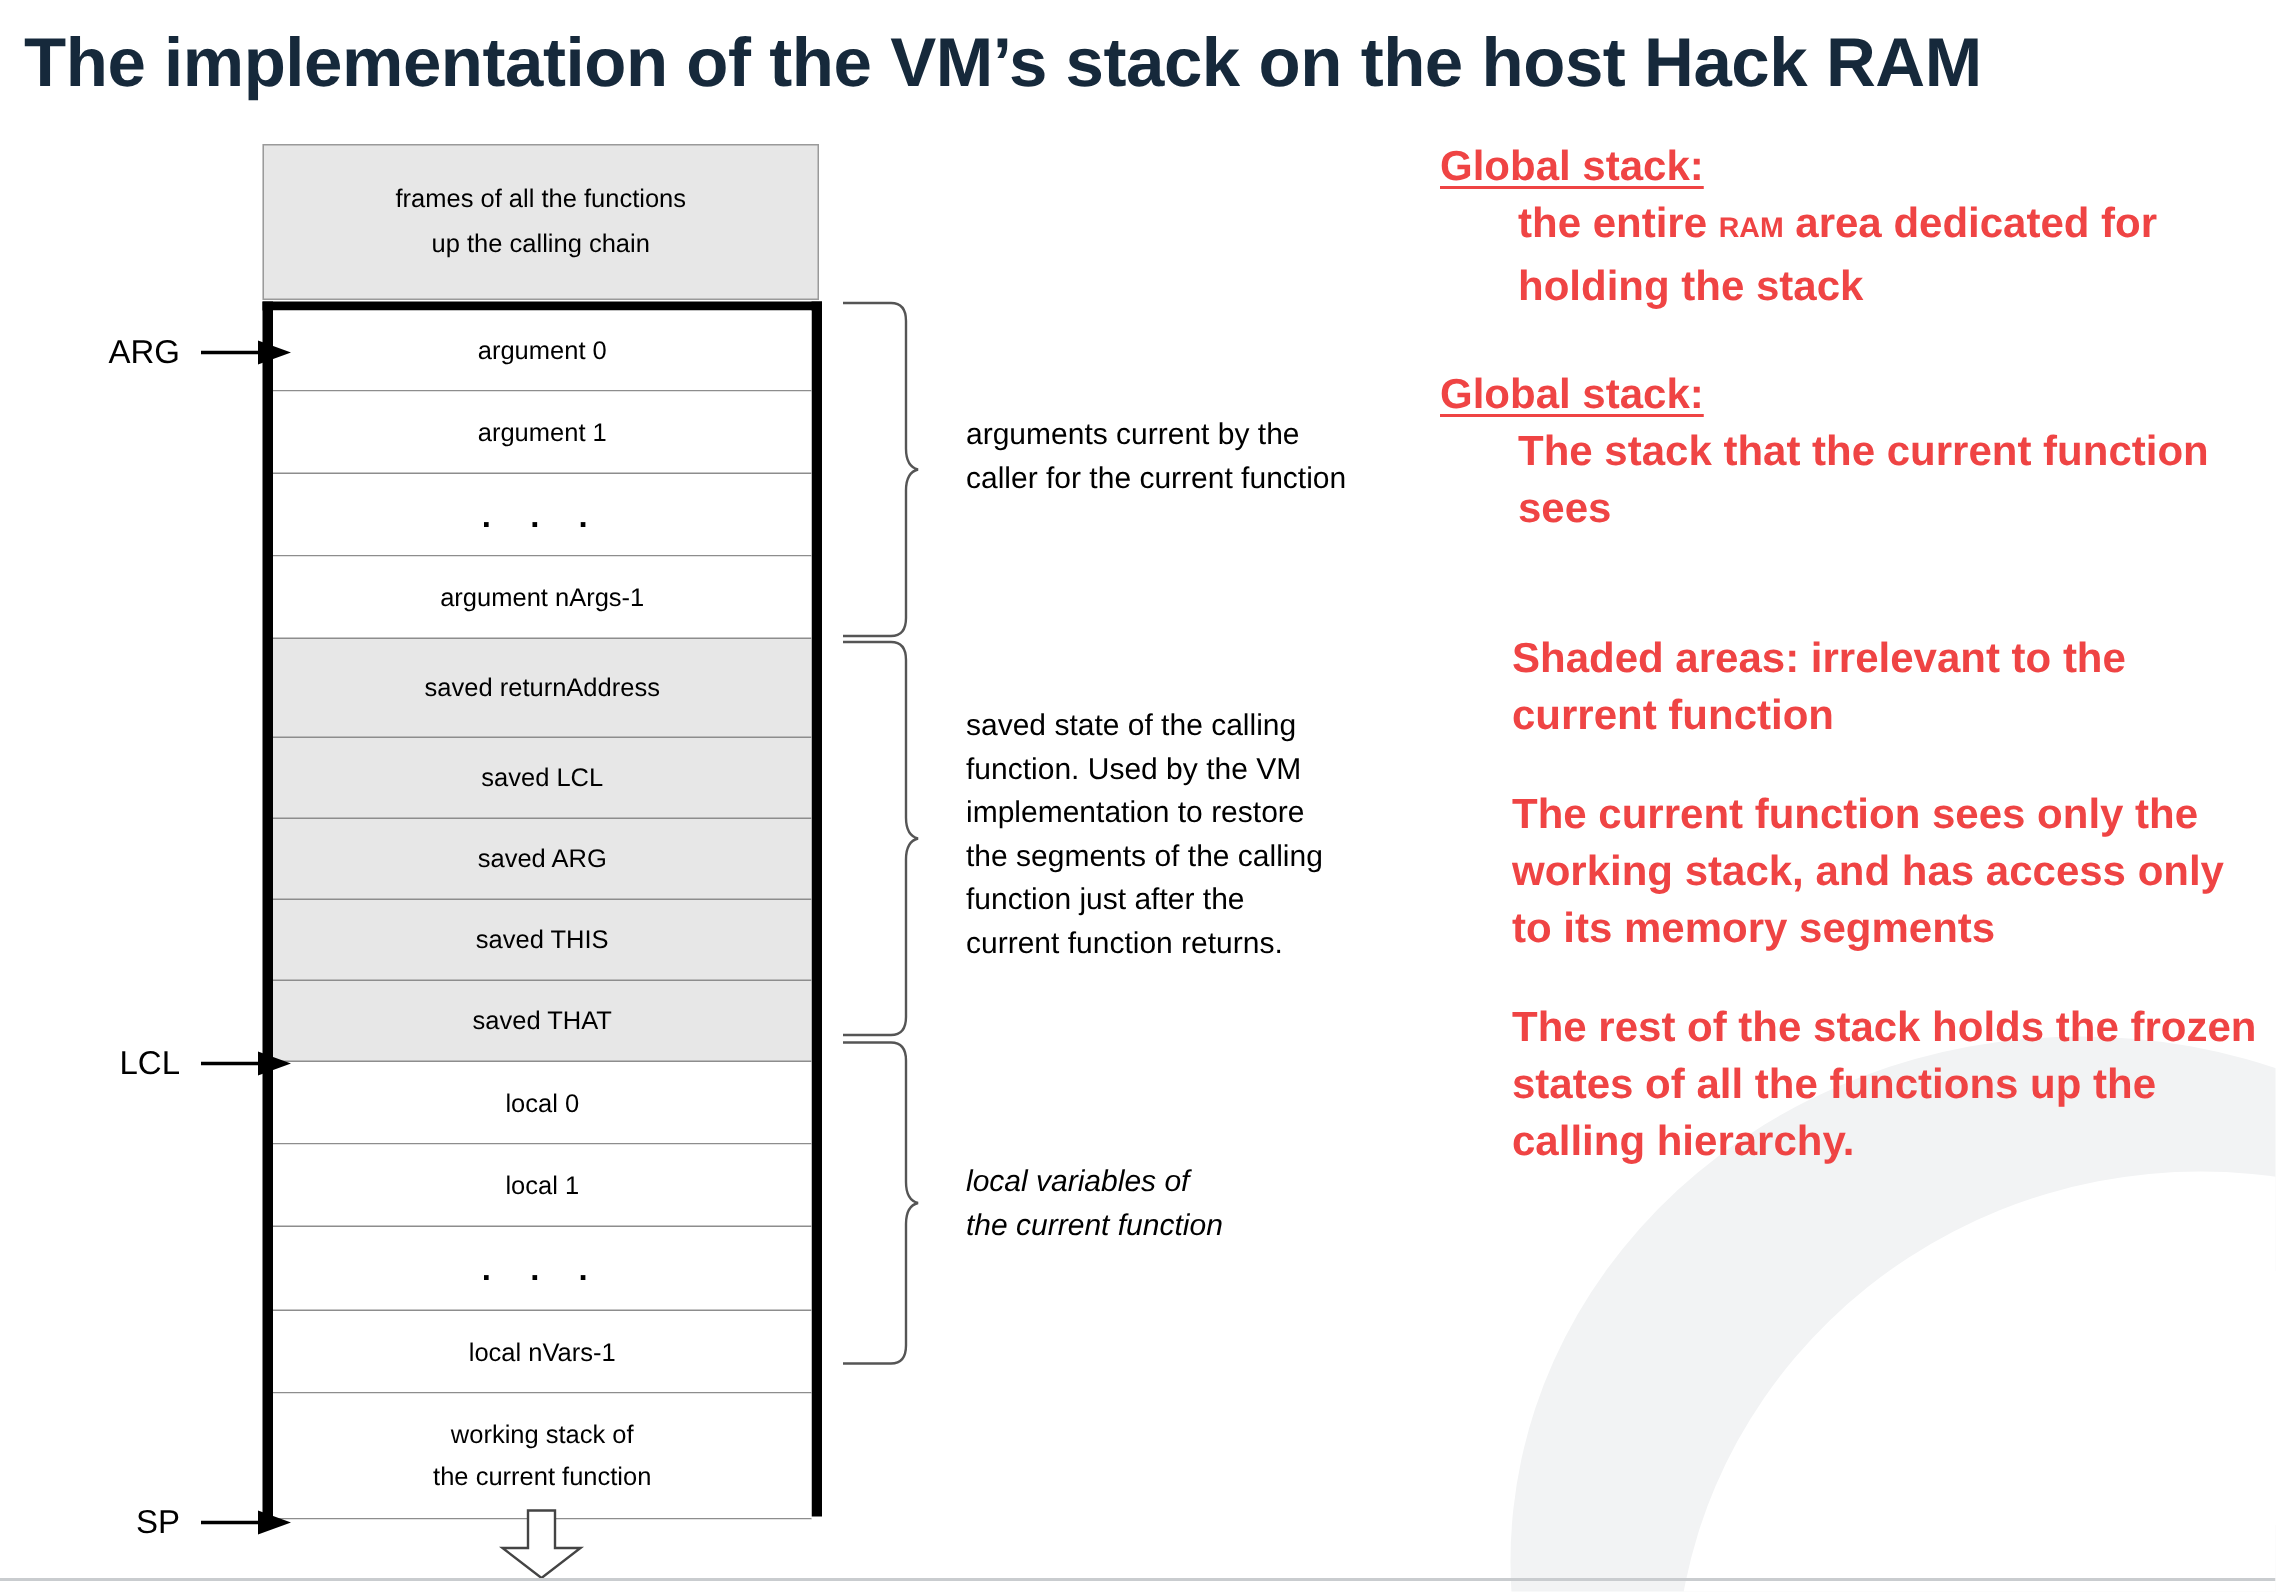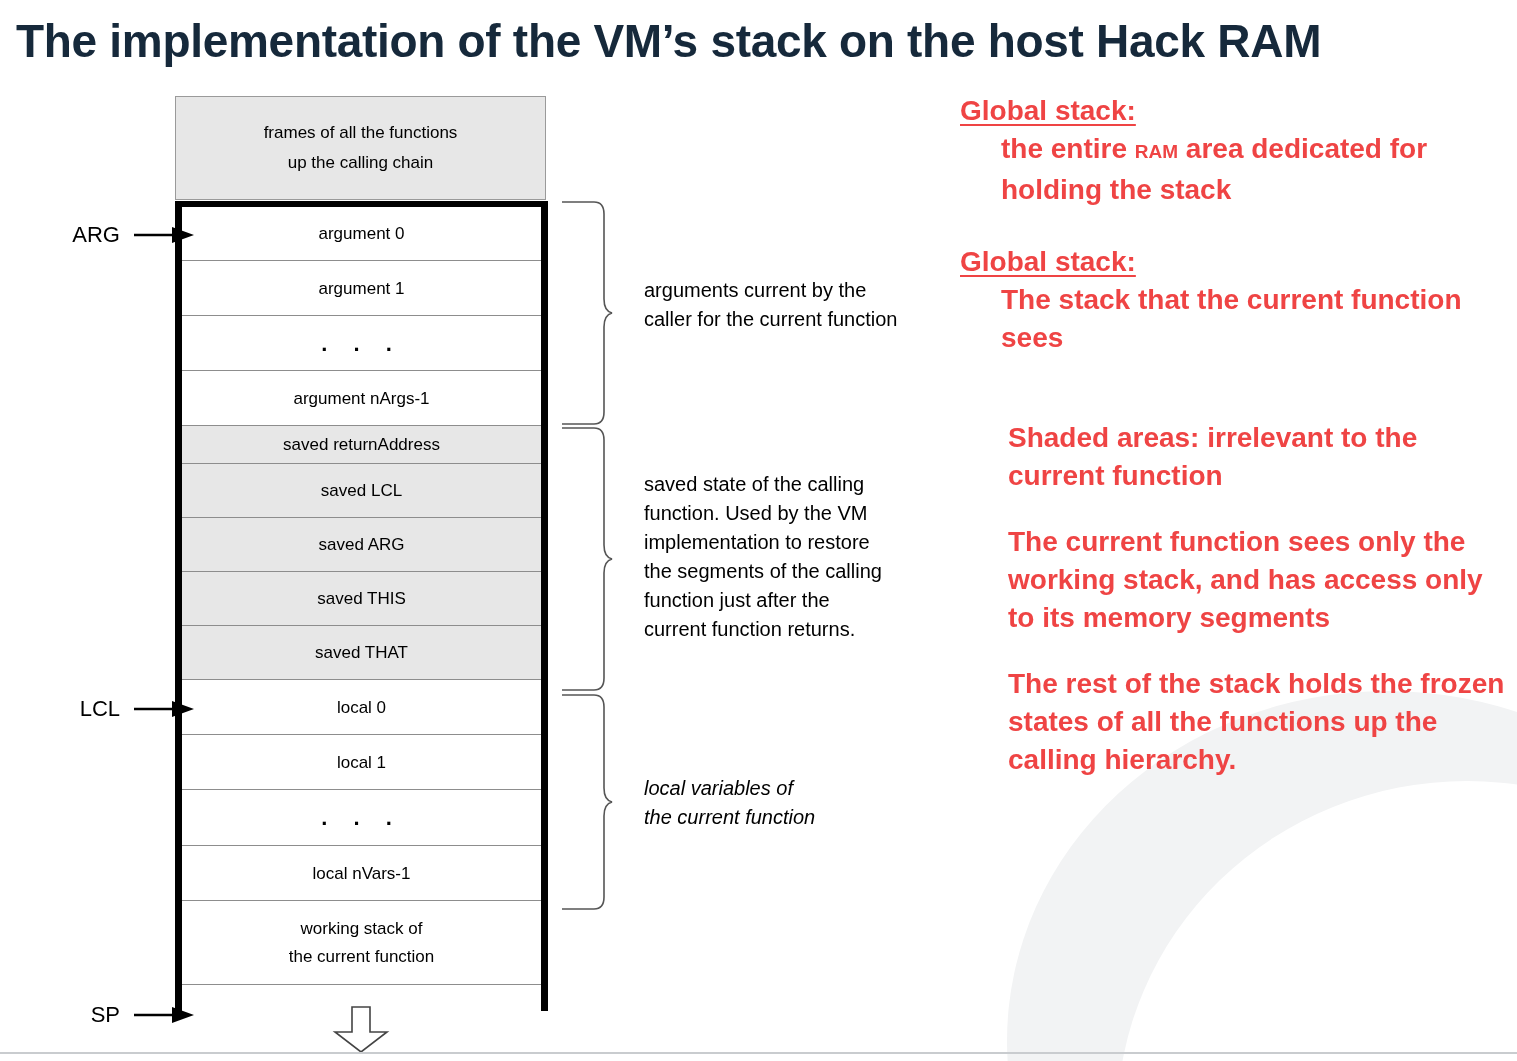--- a/index.html
+++ b/index.html
@@ -165,21 +165,21 @@
   }
   .rc-head {
     font-size: 28px;
     line-height: 38px;
     text-decoration: underline;
     text-underline-offset: 4px;
   }
   .rc-sub {
     font-size: 28px;
     line-height: 38px;
-    margin-left: 41px;
+    margin-left: 52px;
   }
   .rc-para {
     font-size: 28px;
     line-height: 38px;
     margin-left: 48px;
   }
   .gap-sm { height: 28px; }
   .gap-md { height: 34px; }
   .smallcaps { font-size: 19px; }
   .paren-note { font-size: 20px; font-weight: bold; }
@@ -200,21 +200,21 @@
       <div>frames of all the functions</div>
       <div>up the calling chain</div>
     </div>
   </div>
 
   <div id="stack-box">
     <div class="srow" style="height:54px">argument  0</div>
     <div class="srow" style="height:55px">argument  1</div>
     <div class="srow dots" style="height:55px">.  .  .</div>
     <div class="srow" style="height:55px">argument nArgs-1</div>
-    <div class="srow shaded" style="height:38px">saved returnAddress</div>
+    <div class="srow shaded" style="height:66px">saved returnAddress</div>
     <div class="srow shaded" style="height:54px">saved LCL</div>
     <div class="srow shaded" style="height:54px">saved ARG</div>
     <div class="srow shaded" style="height:54px">saved THIS</div>
     <div class="srow shaded" style="height:54px">saved THAT</div>
     <div class="srow" style="height:55px">local  0</div>
     <div class="srow" style="height:55px">local  1</div>
     <div class="srow dots" style="height:56px">.  .  .</div>
     <div class="srow" style="height:55px">local nVars-1</div>
     <div class="srow tall" style="height:84px">
       <div>

